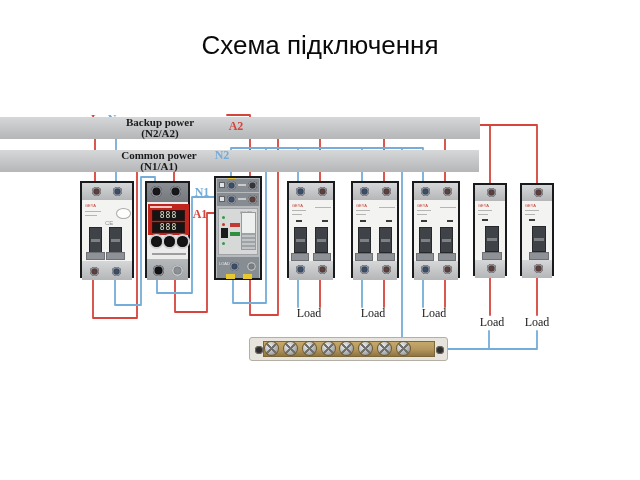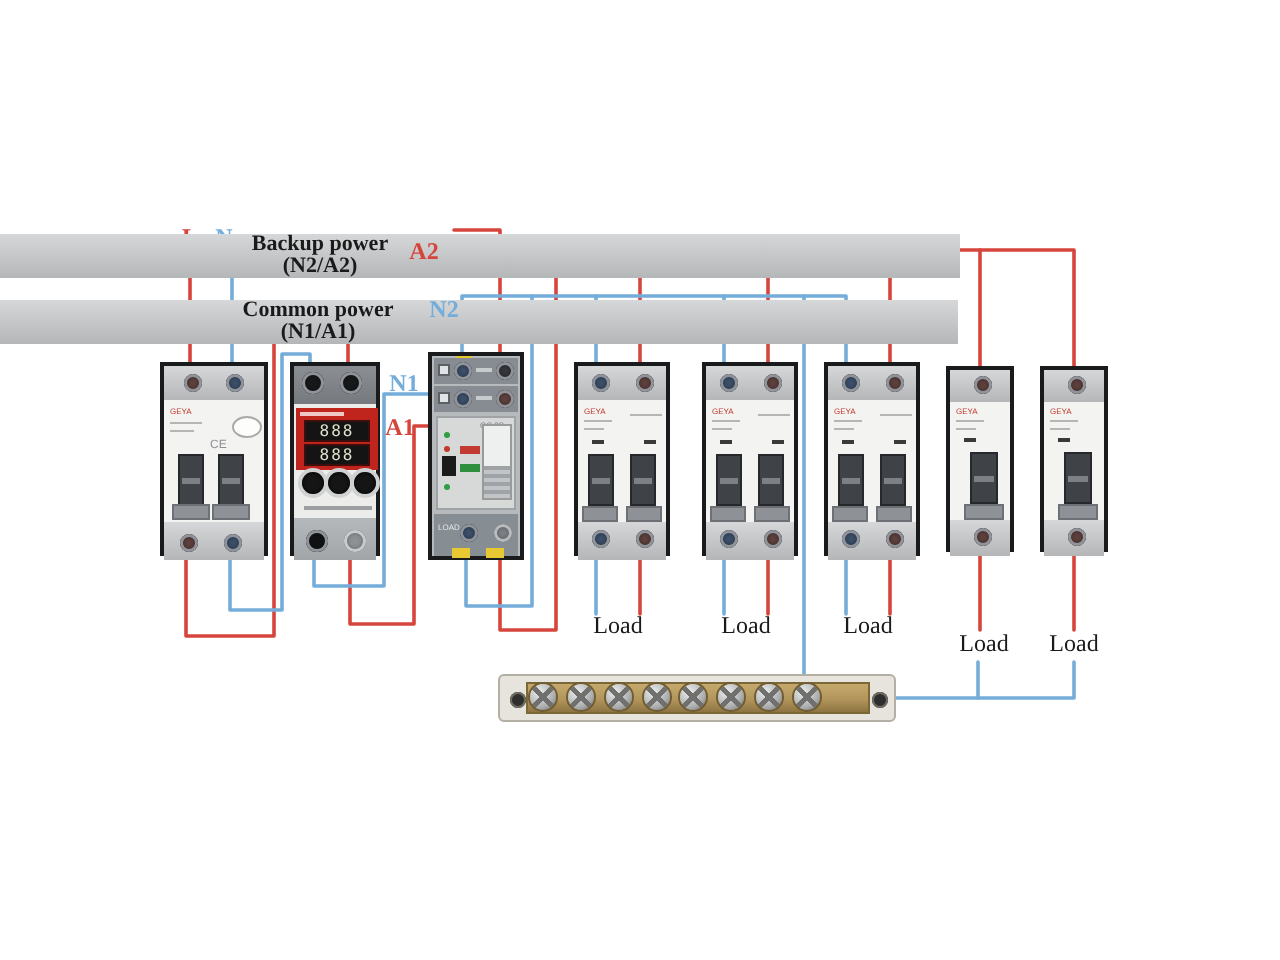--- a/index.html
+++ b/index.html
@@ -62,20 +62,21 @@
 
   svg.wires{position:absolute;left:0;top:0;pointer-events:none;}
   .wr{fill:none;stroke:var(--wire-live);stroke-width:1.8;stroke-linejoin:round;stroke-linecap:round;}
   .wb{fill:none;stroke:var(--wire-neutral);stroke-width:1.8;stroke-linejoin:round;stroke-linecap:round;}
 </style>
 </head>
 <body>
 
 <div id="canvas">
 
+  <div id="title">Схема підключення</div>
 
   <svg class="wires" width="640" height="480">
 
     <polyline class="wr" points="95,127 95,190"></polyline>
     <polyline class="wr" points="93,270 93,318 137,318 137,171 174,171 174,190"></polyline>
     <polyline class="wr" points="175,267 175,312 207,312 207,213 251,213 251,199"></polyline>
     <polyline class="wr" points="227,115 250,115 250,184"></polyline>
     <polyline class="wr" points="250,267 250,315 278,315 278,125 537,125 537,190"></polyline>
     <polyline class="wr" points="320,125 320,190"></polyline>
     <polyline class="wr" points="384,125 384,190"></polyline>
@@ -105,21 +106,21 @@
   <div class="lbl red" style="left:95px;top:119px;">L</div>
   <div class="lbl blue" style="left:112px;top:119px;">N</div>
   <div class="lbl blk" style="left:160px;top:128px;">
     <div>Backup power</div>
     <div>(N2/A2)</div>
   </div>
   <div class="lbl blk" style="left:159px;top:161px;">
     <div>Common power</div>
     <div>(N1/A1)</div>
   </div>
-  <div class="lbl red" style="left:212px;top:126px;font-family:Liberation Serif, serif;">A2</div>
+  <div class="lbl red" style="left:236px;top:126px;font-family:Liberation Serif, serif;">A2</div>
   <div class="lbl blue" style="left:222px;top:155px;">N2</div>
   <div class="lbl blue" style="left:202px;top:192px;">N1</div>
   <div class="lbl red" style="left:200px;top:214px;">A1</div>
   <div class="lbl load-lbl" style="left:309px;top:313px;">Load</div>
   <div class="lbl load-lbl" style="left:373px;top:313px;">Load</div>
   <div class="lbl load-lbl" style="left:434px;top:313px;">Load</div>
   <div class="lbl load-lbl" style="left:492px;top:322px;">Load</div>
   <div class="lbl load-lbl" style="left:537px;top:322px;">Load</div>
 
   <div class="dev" style="left:80px;top:181px;width:54px;height:97px;">

